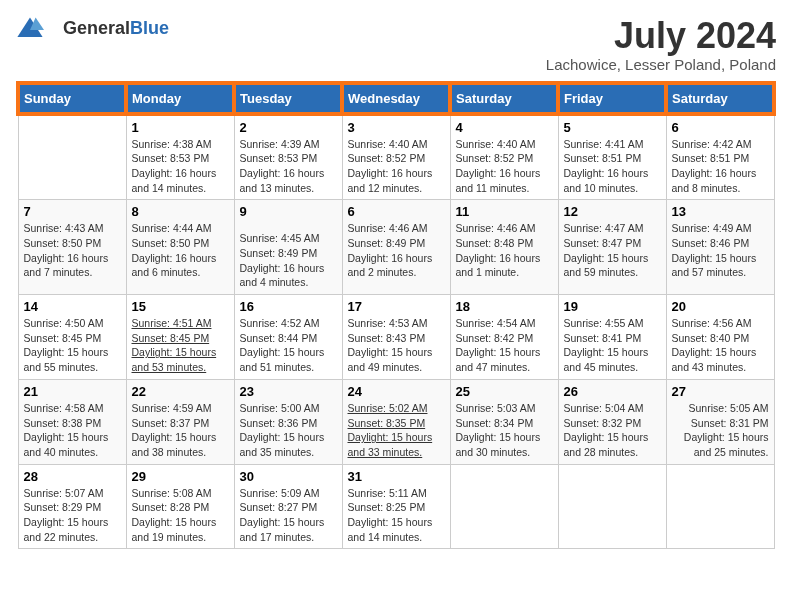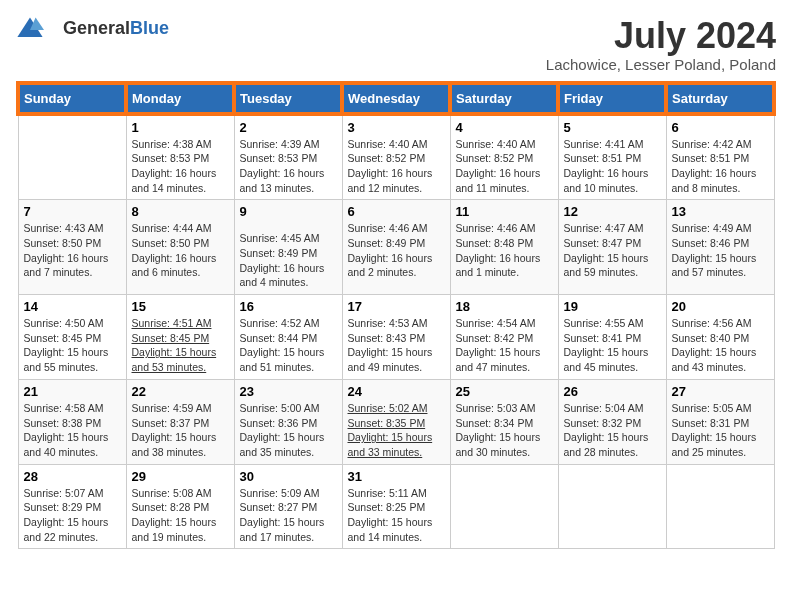--- a/index.html
+++ b/index.html
@@ -303,21 +303,21 @@
         </td>
         <td>
           <div class="day-number">26</div>
           <div class="day-info" style="white-space: pre-line;">Sunrise: 5:04 AM
 Sunset: 8:32 PM
 Daylight: 15 hours
 and 28 minutes.</div>
         </td>
         <td>
           <div class="day-number">27</div>
-          <div class="day-info" style="white-space: pre-line;">Sunrise: 5:05 AM
+          <div class="day-info" style="white-space: pre-line; text-align: right;">Sunrise: 5:05 AM
 Sunset: 8:31 PM
 Daylight: 15 hours
 and 25 minutes.</div>
         </td>
       </tr>
       <tr>
         <td>
           <div class="day-number">28</div>
           <div class="day-info" style="white-space: pre-line;">Sunrise: 5:07 AM
 Sunset: 8:29 PM

